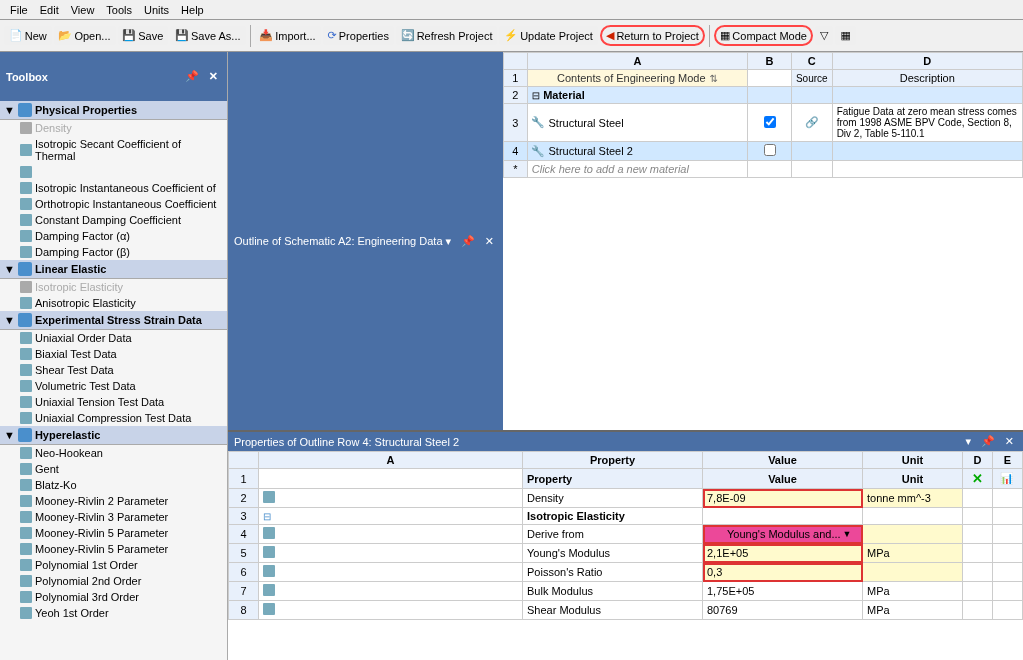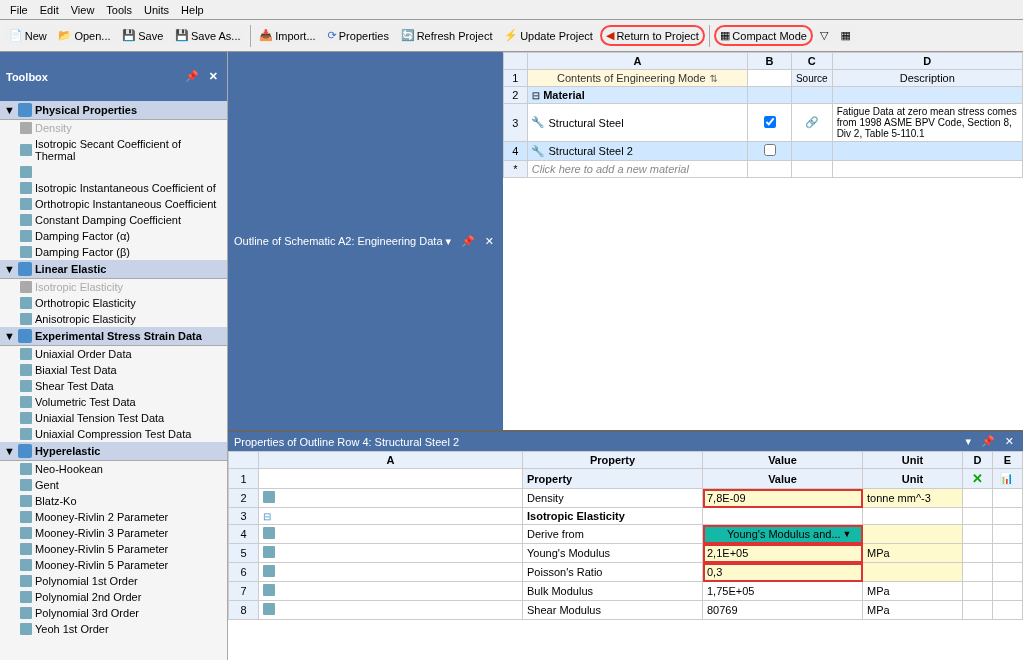--- a/index.html
+++ b/index.html
@@ -187,24 +187,20 @@
 
       <div class="sidebar-section">
         <div class="sidebar-section-header">
           <span>▼</span>
           <span style="width:14px;height:14px;background:#4a8fcc;display:inline-block;border-radius:2px;"></span>
           <span>Linear Elastic</span>
         </div>
         <div class="sidebar-item disabled">
           <span class="sidebar-item-icon" style="background:#aaa;width:12px;height:12px;border-radius:1px;"></span>
           <span>Isotropic Elasticity</span>
-        </div>
-        <div class="sidebar-item">
-          <span class="sidebar-item-icon" style="background:#7ab;width:12px;height:12px;border-radius:1px;"></span>
-          <span>Orthotropic Elasticity</span>
         </div>
         <div class="sidebar-item">
           <span class="sidebar-item-icon" style="background:#7ab;width:12px;height:12px;border-radius:1px;"></span>
           <span>Anisotropic Elasticity</span>
         </div>
       </div>
 
       <div class="sidebar-section">
         <div class="sidebar-section-header">
           <span>▼</span>
@@ -439,21 +435,21 @@
     <td style=""></td>
     <td></td>
     <td></td>
   </tr>
               <tr>
     <td class="row-header">4</td>
     <td>
       <span style="width:12px;height:12px;background:#7ab;display:inline-block;border-radius:1px;"></span>
     </td>
     <td style="">Derive from</td>
-    <td style="background:#14b8a6;outline:2px solid #dd3333;outline-offset:-2px;padding-left:24px;">
+    <td style="background:#ec4899;outline:2px solid #dd3333;outline-offset:-2px;padding-left:24px;">
       <div style="display:flex;align-items:center;gap:2px;">
         <span>Young's Modulus and...</span>
         <span style="font-size:9px;">▼</span>
       </div>
     </td>
     <td style="background:#fffacd;"></td>
     <td></td>
     <td></td>
   </tr>
               <tr>

